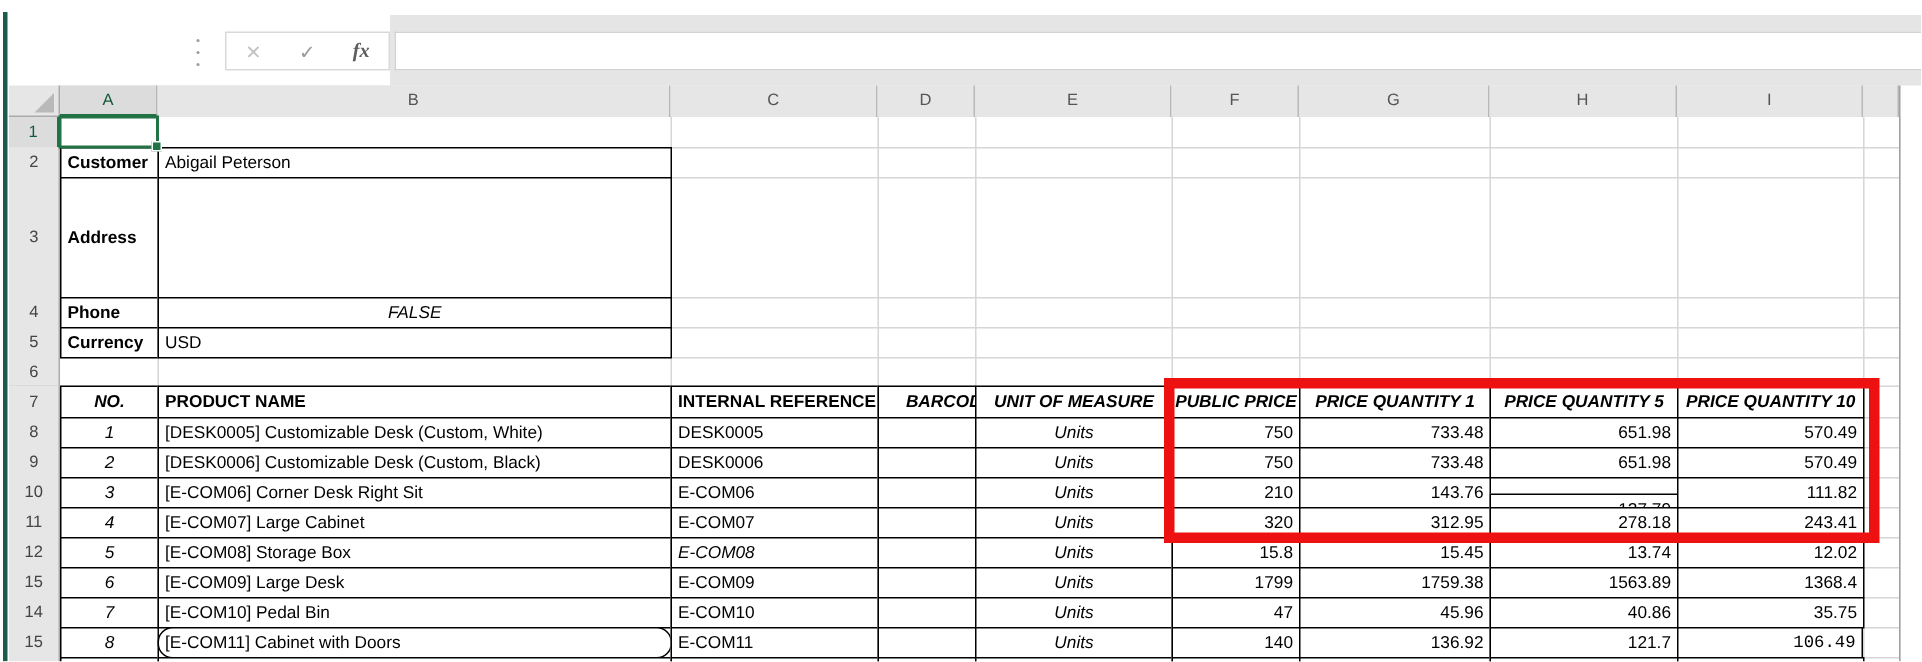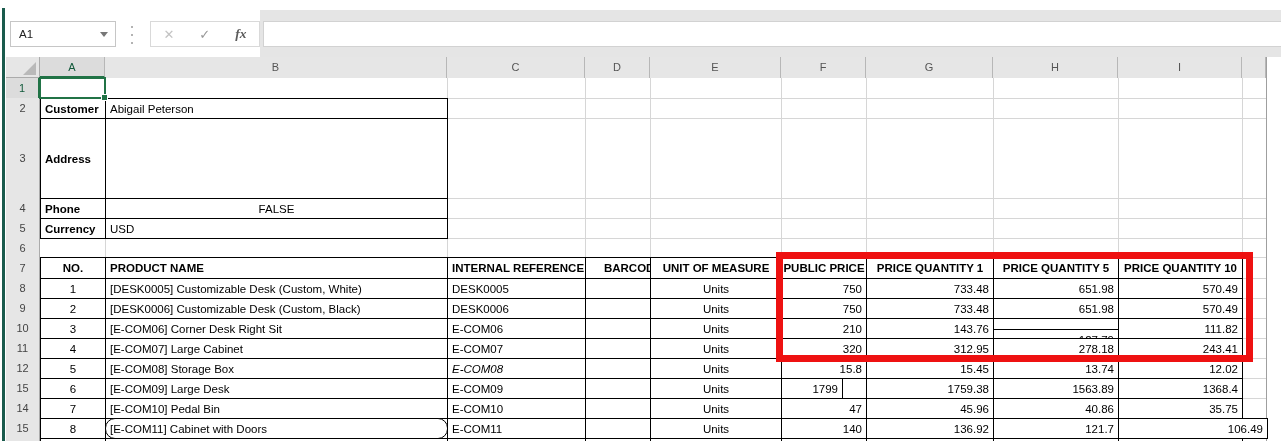--- a/index.html
+++ b/index.html
@@ -35,39 +35,35 @@
   .rowhdr{position:absolute;box-sizing:border-box;left:6px;width:34px;background:var(--header-bg,#e6e6e6);
           border-bottom:1px solid #b7b7b7;border-right:1px solid #ababab;font-size:11px;color:#444;
           display:flex;align-items:center;justify-content:center;}
   .rowhdr.sel{background:#dcdcdc;color:#11593a;border-right:2px solid var(--selection-green,#217346);}
   .gridline{position:absolute;background:#d6d6d6;}
   .grid-right-edge{position:absolute;background:#9f9f9f;}
   
   .cell{position:absolute;box-sizing:border-box;background:#fff;border:1px solid #000;
         font-size:11.5px;display:flex;align-items:center;padding:0 4px;overflow:hidden;white-space:nowrap;}
   .cell.bold{font-weight:bold;}
-  .al-l{justify-content:flex-start;} .al-c{justify-content:center;} .al-r{justify-content:flex-end;}
+  .al-l{justify-content:flex-start;} .al-c{justify-content:center;font-style:italic;} .al-r{justify-content:flex-end;}
   
   .sel-box{left:39px;top:77px;width:67px;height:22px;border:2px solid var(--selection-green,#217346);background:transparent;z-index:6;}
   .fill-handle{position:absolute;right:-4px;bottom:-4px;width:5px;height:5px;background:var(--selection-green,#217346);border:1px solid #fff;}
   
   .red-box{left:776px;top:252px;width:477px;height:110px;border:7px solid var(--highlight-red,#ee1111);z-index:8;background:transparent;}
   .z1{z-index:1}.z2{z-index:2}.z3{z-index:3}.z4{z-index:4}
 </style>
 </head>
 <body>
 
 <div class="stage">
   <div class="abs left-strip"></div>
 
   <div class="abs fbar-panel"></div>
-  <div class="abs name-box">
-    <span class="name-box-text">A1</span>
-    <span class="nb-arrow"></span>
-  </div>
   <div class="abs dots">
       <i></i>
       <i></i>
       <i></i>
     </div>
   <div class="abs fx-group">
     <span class="btn-cancel">✕</span>
     <span class="btn-enter">✓</span>
     <span class="btn-fx">fx</span>
   </div>
@@ -190,42 +186,42 @@
       <div class="cell z2 al-c" style="left: 650px; top: 358px; width: 132px; height: 21px;">Units</div>
       <div class="cell z2 al-r" style="left: 781px; top: 358px; width: 86px; height: 21px;">15.8</div>
       <div class="cell z2 al-r" style="left: 866px; top: 358px; width: 128px; height: 21px;">15.45</div>
       <div class="cell z2 al-r" style="left: 993px; top: 358px; width: 126px; height: 21px;">13.74</div>
       <div class="cell z2 al-r" style="left: 1118px; top: 358px; width: 125px; height: 21px;">12.02</div>
       <div class="cell z2 al-c" style="left: 40px; top: 378px; width: 66px; height: 21px;">6</div>
       <div class="cell z2 al-l" style="left: 105px; top: 378px; width: 343px; height: 21px;">[E-COM09] Large Desk</div>
       <div class="cell z2 al-l" style="left: 447px; top: 378px; width: 139px; height: 21px;">E-COM09</div>
       <div class="cell z2 al-c" style="left: 585px; top: 378px; width: 66px; height: 21px;"></div>
       <div class="cell z2 al-c" style="left: 650px; top: 378px; width: 132px; height: 21px;">Units</div>
-      <div class="cell z2 al-r" style="left: 781px; top: 378px; width: 62px; height: 21px;">1799</div>
+      <div class="cell z2 al-r" style="left: 781px; top: 378px; width: 86px; height: 21px;">1799</div>
       <div class="cell z2 al-r" style="left: 866px; top: 378px; width: 128px; height: 21px;">1759.38</div>
       <div class="cell z2 al-r" style="left: 993px; top: 378px; width: 126px; height: 21px;">1563.89</div>
       <div class="cell z2 al-r" style="left: 1118px; top: 378px; width: 125px; height: 21px;">1368.4</div>
       <div class="cell z2 al-c" style="left: 40px; top: 398px; width: 66px; height: 21px;">7</div>
       <div class="cell z2 al-l" style="left: 105px; top: 398px; width: 343px; height: 21px;">[E-COM10] Pedal Bin</div>
       <div class="cell z2 al-l" style="left: 447px; top: 398px; width: 139px; height: 21px;">E-COM10</div>
       <div class="cell z2 al-c" style="left: 585px; top: 398px; width: 66px; height: 21px;"></div>
       <div class="cell z2 al-c" style="left: 650px; top: 398px; width: 132px; height: 21px;">Units</div>
       <div class="cell z2 al-r" style="left: 781px; top: 398px; width: 86px; height: 21px;">47</div>
       <div class="cell z2 al-r" style="left: 866px; top: 398px; width: 128px; height: 21px;">45.96</div>
       <div class="cell z2 al-r" style="left: 993px; top: 398px; width: 126px; height: 21px;">40.86</div>
       <div class="cell z2 al-r" style="left: 1118px; top: 398px; width: 125px; height: 21px;">35.75</div>
       <div class="cell z2 al-c" style="left: 40px; top: 418px; width: 66px; height: 21px;">8</div>
       <div class="cell z2 al-l" style="left: 105px; top: 418px; width: 343px; height: 21px; border-radius: 10px;">[E-COM11] Cabinet with Doors</div>
       <div class="cell z2 al-l" style="left: 447px; top: 418px; width: 139px; height: 21px;">E-COM11</div>
       <div class="cell z2 al-c" style="left: 585px; top: 418px; width: 66px; height: 21px;"></div>
       <div class="cell z2 al-c" style="left: 650px; top: 418px; width: 132px; height: 21px;">Units</div>
       <div class="cell z2 al-r" style="left: 781px; top: 418px; width: 86px; height: 21px;">140</div>
       <div class="cell z2 al-r" style="left: 866px; top: 418px; width: 128px; height: 21px;">136.92</div>
       <div class="cell z2 al-r" style="left: 993px; top: 418px; width: 126px; height: 21px;">121.7</div>
-      <div class="cell z2 al-r" style="left: 1118px; top: 418px; width: 150px; height: 21px;">106.49</div>
+      <div class="cell z2 al-r" style="left: 1118px; top: 418px; width: 124px; height: 21px; font-family: Liberation Mono, monospace;">106.49</div>
       <div class="cell z2" style="left: 40px; top: 438px; width: 66px; height: 20px;"></div>
       <div class="cell z2" style="left: 105px; top: 438px; width: 343px; height: 20px;"></div>
       <div class="cell z2" style="left: 447px; top: 438px; width: 139px; height: 20px;"></div>
       <div class="cell z2" style="left: 585px; top: 438px; width: 66px; height: 20px;"></div>
       <div class="cell z2" style="left: 650px; top: 438px; width: 132px; height: 20px;"></div>
       <div class="cell z2" style="left: 781px; top: 438px; width: 86px; height: 20px;"></div>
       <div class="cell z2" style="left: 866px; top: 438px; width: 128px; height: 20px;"></div>
       <div class="cell z2" style="left: 993px; top: 438px; width: 126px; height: 20px;"></div>
       <div class="cell z2" style="left: 1118px; top: 438px; width: 125px; height: 20px;"></div>
     </div>

